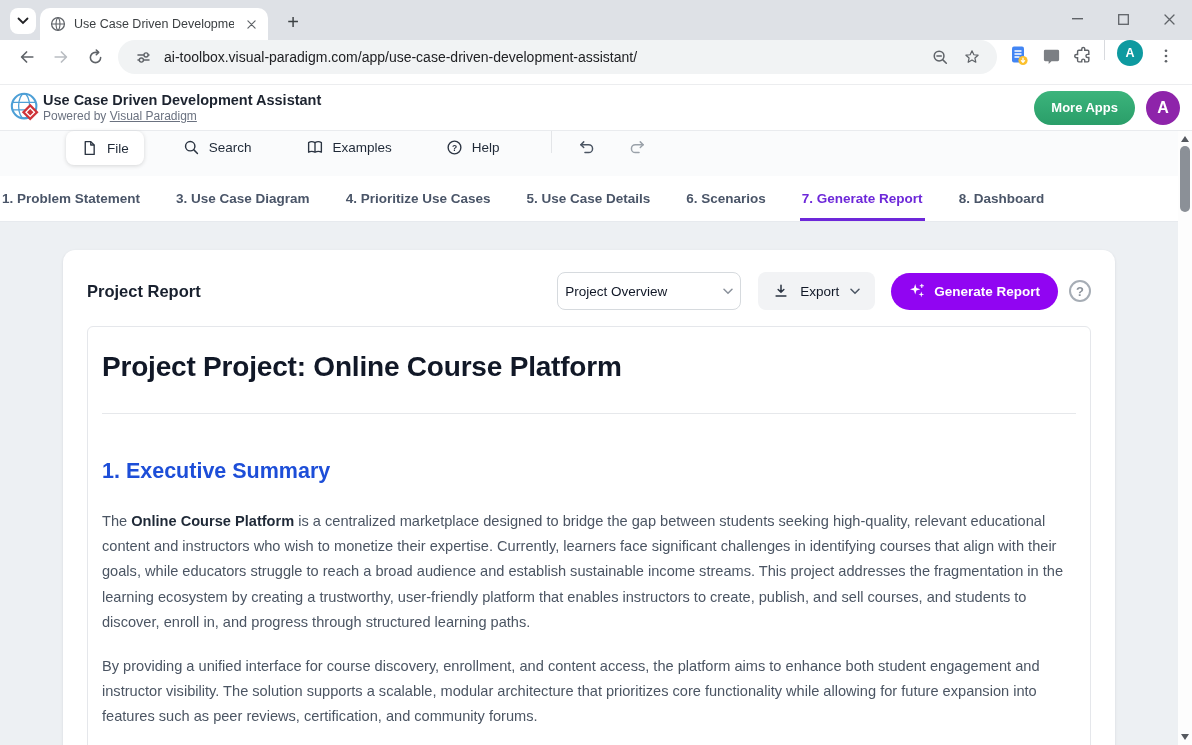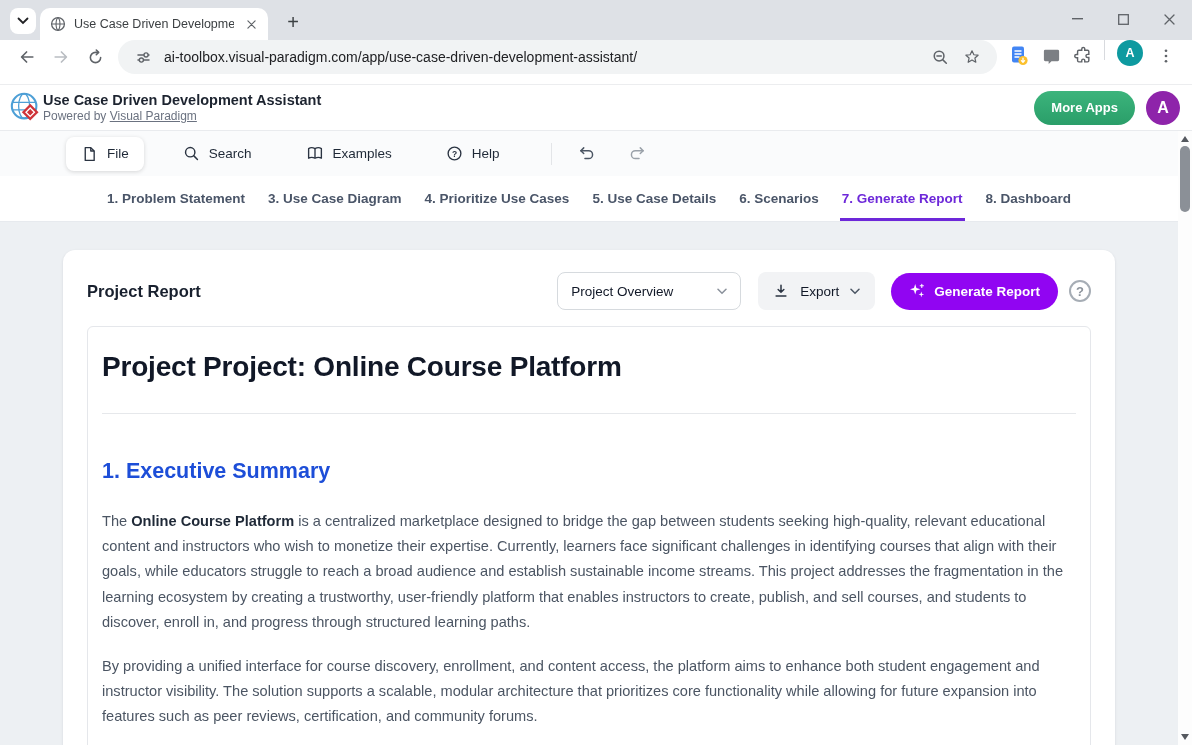--- a/index.html
+++ b/index.html
@@ -33,35 +33,35 @@
   .app-title { font-size:14.5px; font-weight:bold; color:#1d2430; line-height:1.15; }
   .powered { font-size:12px; color:#6b7280; }
   .powered a { color:#6b7280; text-decoration:underline; }
   .hdr-spacer { flex:1; }
   .more-apps-btn { background:linear-gradient(180deg,#3cb47c,#2a9e69); color:#fff; font-size:13px; font-weight:bold; padding:0 17px; height:34px; line-height:34px; border-radius:18px; }
   .app-avatar { width:34px; height:34px; border-radius:50%; background:#8e24aa; color:#fff; font-size:16px; font-weight:bold; display:flex; align-items:center; justify-content:center; margin-left:11px; }
 
   
   .page { position:absolute; top:131px; left:0; width:1178px; height:614px; }
 
-  .menu-row { height:45px; background:#fafbfc; display:flex; align-items:center; padding-left:66px; }
+  .menu-row { height:45px; background:#fafbfc; display:flex; align-items:flex-start; padding-left:66px; }
   .menu-item { display:flex; align-items:center; gap:9px; font-size:13.5px; color:#1f2937; padding:8px 15px; border-radius:8px; margin-right:24px; }
   .menu-item.raised { background:#fff; box-shadow:0 1px 4px rgba(0,0,0,.15); }
   .menu-sep { width:1px; height:22px; background:#e3e5e8; margin:0 18px 0 12px; }
   .icon-btn { width:34px; height:34px; display:flex; align-items:center; justify-content:center; margin-right:16px; }
 
-  .steps-row { height:46px; background:#fff; border-bottom:1px solid #e7eaee; display:flex; align-items:stretch; justify-content:center; gap:19px; }
+  .steps-row { height:46px; background:#fff; border-bottom:1px solid #e7eaee; display:flex; align-items:stretch; justify-content:flex-start; gap:32px; }
   .step { display:flex; align-items:center; font-size:13.5px; font-weight:bold; color:#4a5568; border-bottom:3px solid transparent; padding:3px 2px 0; }
   .step.active { color:#6d28d9; border-bottom-color:#6d28d9; }
 
   .content { height:523px; background:#edf0f3; padding-top:28px; overflow:hidden; }
   .panel { width:1052px; margin:0 auto; background:#fff; border-radius:12px; box-shadow:0 1px 3px rgba(16,24,40,.1); padding:22px 24px 24px; height:720px; }
   .panel-header { display:flex; align-items:center; height:38px; margin-bottom:16px; }
   .panel-title { font-size:16.5px; font-weight:bold; color:#18202e; flex:1; }
-  .scope-select { width:184px; height:38px; border:1px solid #d6dade; border-radius:8px; background:#fff; display:flex; align-items:center; padding:0 13px; font-size:13.5px; color:#111827; margin-right:17px; }
+  .scope-select { width:184px; height:38px; border:1px solid #d6dade; border-radius:8px; background:#fff; display:flex; align-items:center; padding:0 7px; font-size:13.5px; color:#111827; margin-right:17px; }
   .scope-select .sel-label { flex:1; }
   .export-btn { height:38px; background:#f2f3f5; border-radius:8px; display:flex; align-items:center; gap:11px; padding:0 15px; font-size:13.5px; color:#111827; }
   .generate-btn { height:37px; background:#9105f2; border-radius:19px; color:#fff; font-weight:bold; font-size:13.5px; display:flex; align-items:center; gap:9px; padding:0 18px; margin-left:16px; }
   .help-circle { width:22px; height:22px; border-radius:50%; border:2px solid #a6adb5; color:#8d949d; font-size:13px; font-weight:bold; display:flex; align-items:center; justify-content:center; margin-left:11px; }
 
   .doc { border:1px solid #e5e7eb; border-radius:6px; padding:0 14px 24px; }
   .doc h1 { font-size:28px; font-weight:bold; color:#111827; margin:24px 0 0; letter-spacing:-.2px; }
   .doc-hr { border:none; border-top:1px solid #e6e8eb; margin:30px 0 0; }
   .doc h2 { font-size:21.5px; font-weight:bold; color:#1d4ed8; margin:45px 0 0; }
   .doc p { font-size:14.6px; line-height:25.2px; color:#4b5563; margin:25px 0 0; }

